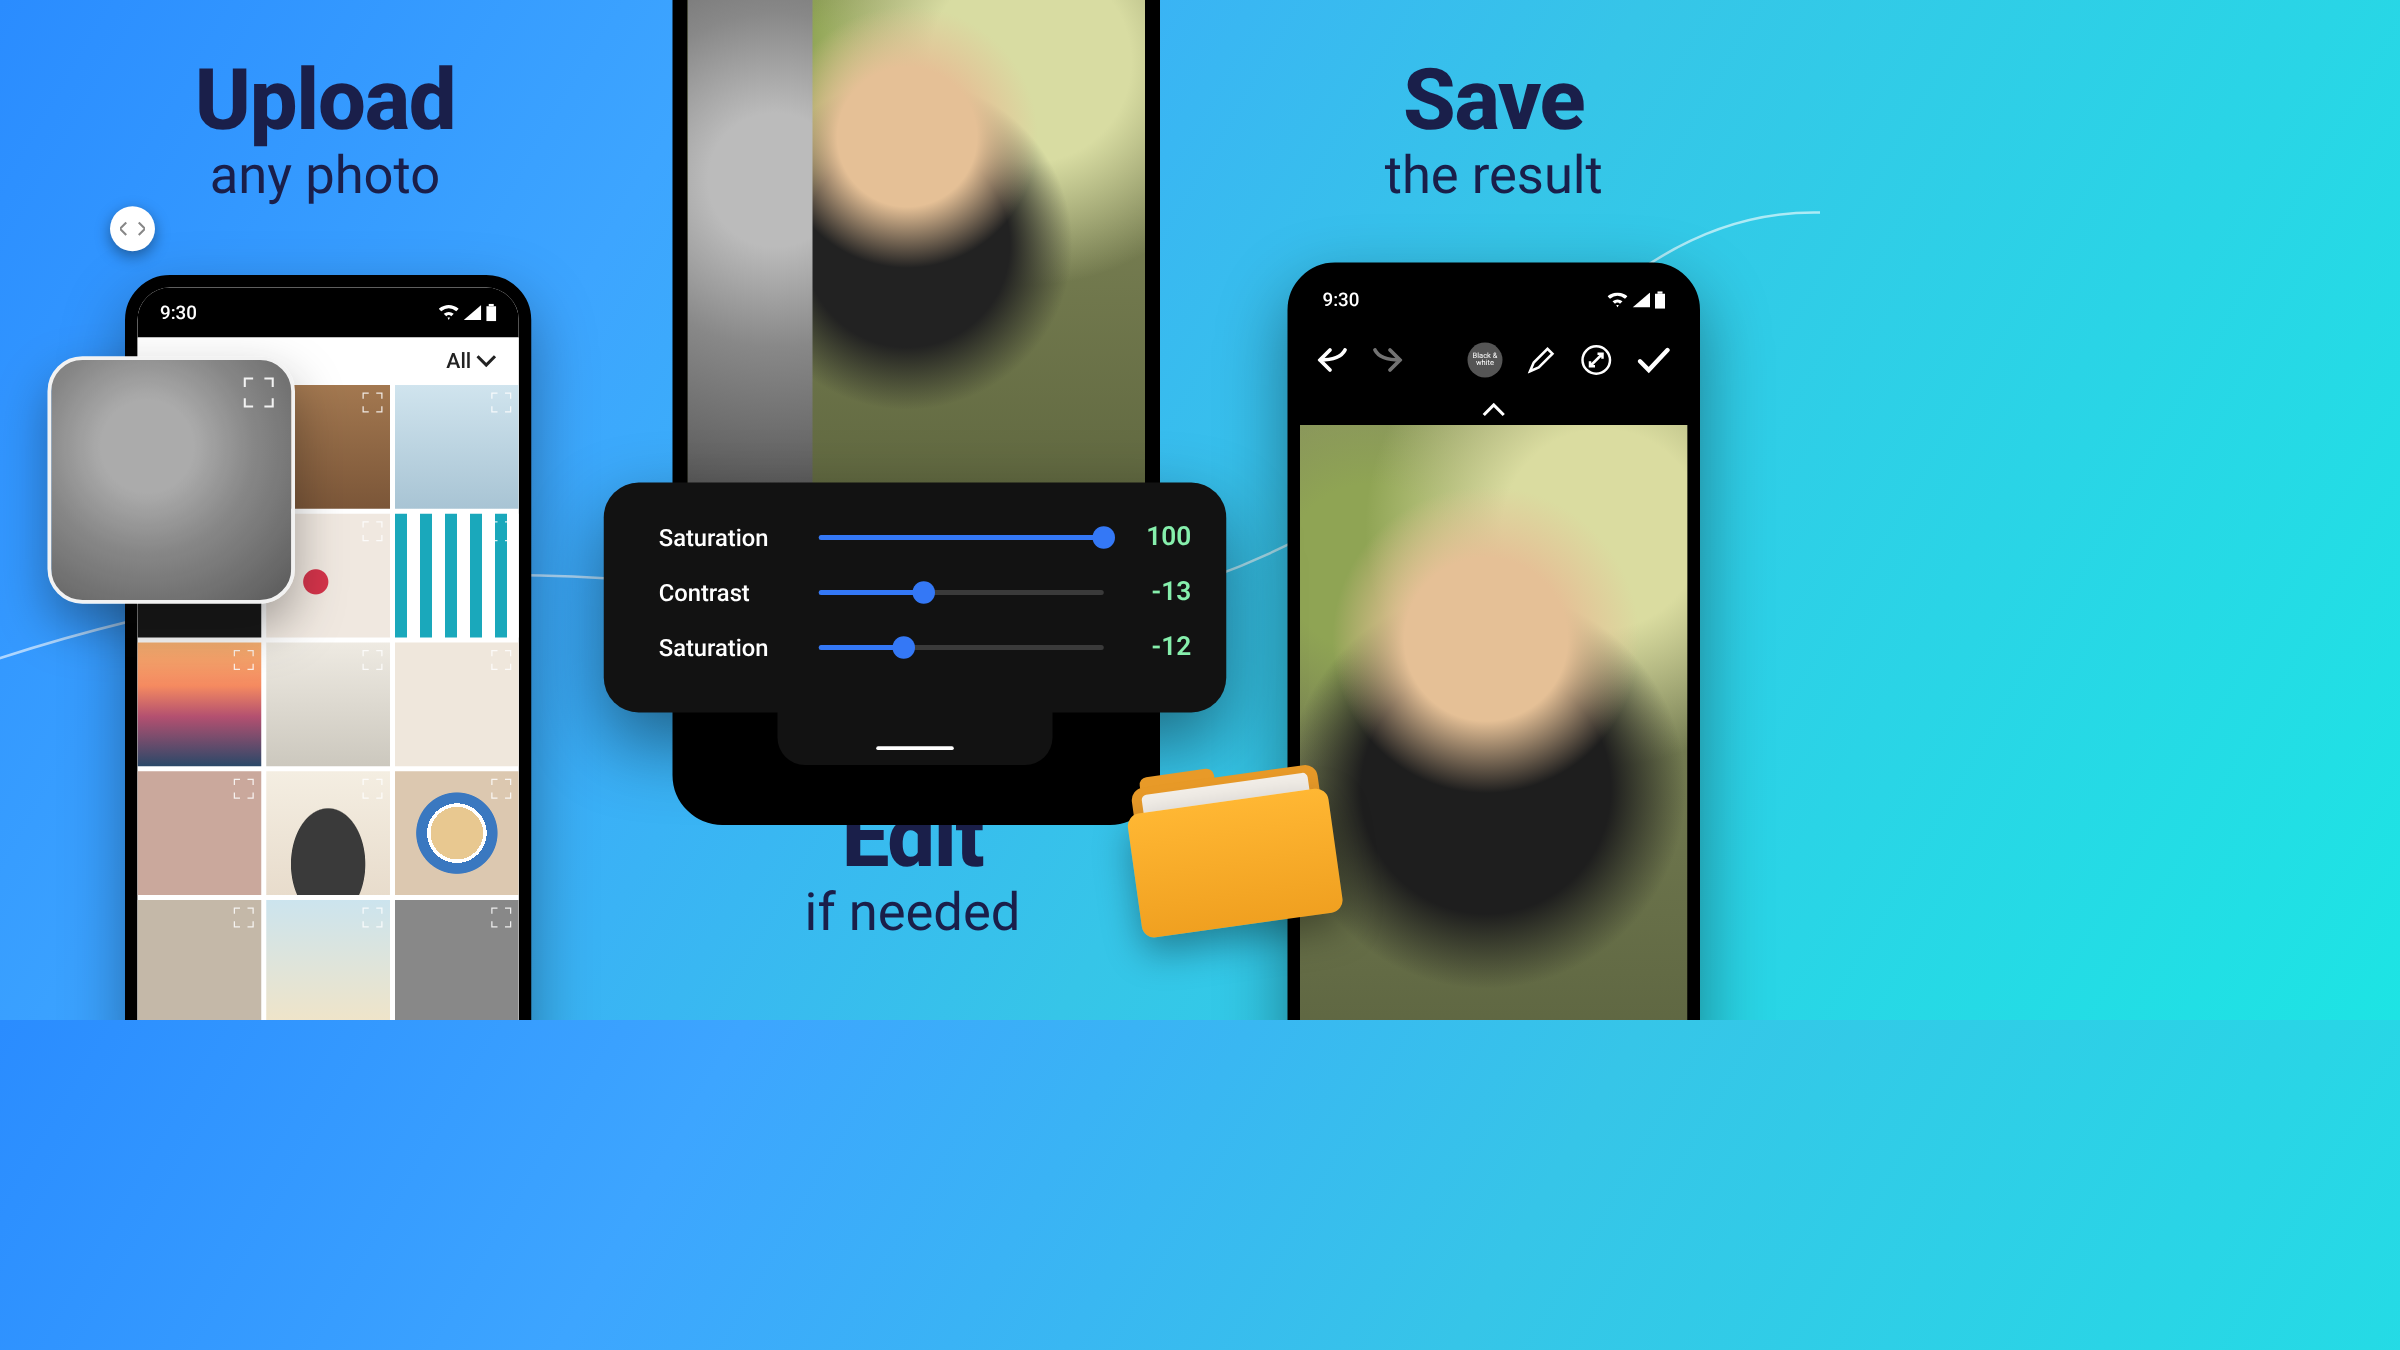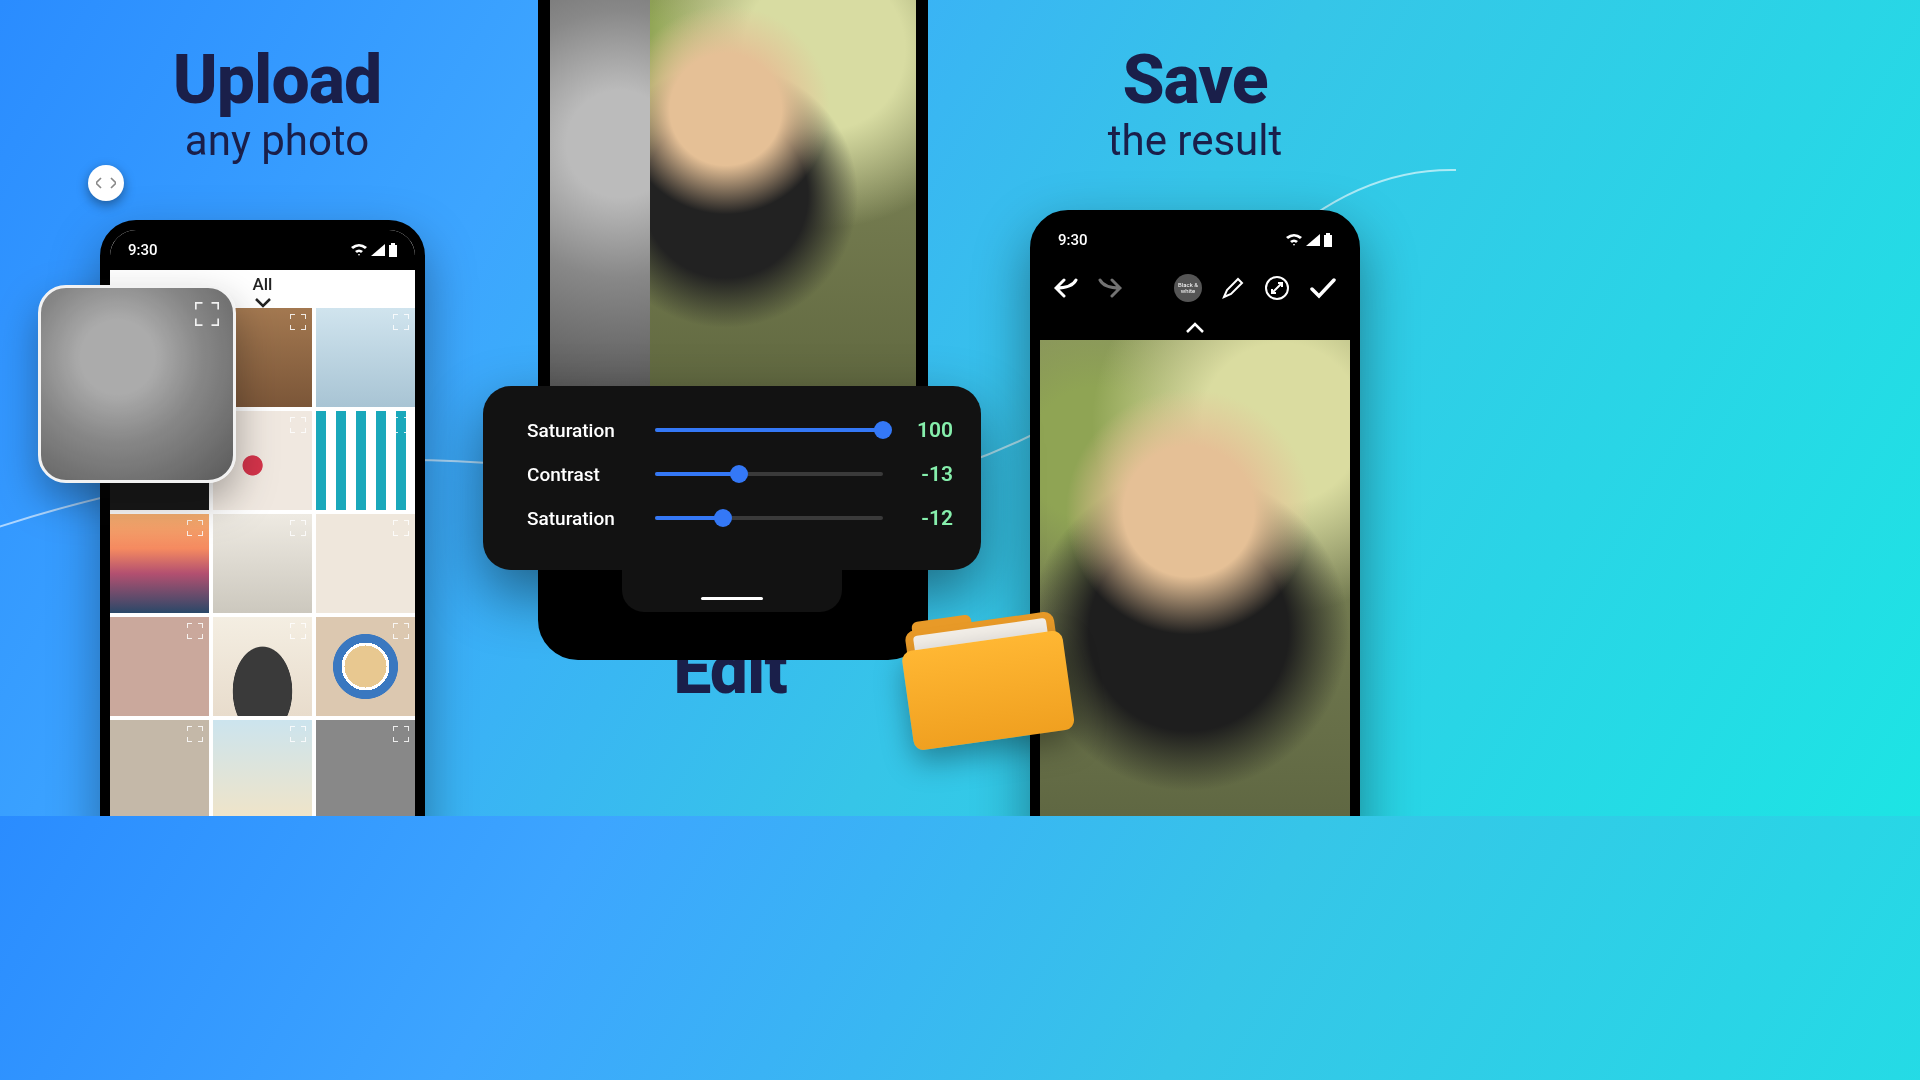--- a/index.html
+++ b/index.html
@@ -18,21 +18,21 @@
   width: 1456px;
   height: 816px;
   pointer-events: none;
 }
 .curve svg { width: 100%; height: 100%; }
 
 
 .headline { position: absolute; text-align: center; color: #1a1f4a; }
 .headline .big { font-weight: 800; font-size: 68px; letter-spacing: -1px; }
 .headline .sub { font-weight: 400; font-size: 42px; margin-top: -4px; }
-.hl-upload { left: 102px; top: 40px; width: 350px; }
+.hl-upload { left: 85px; top: 40px; width: 350px; }
 .hl-edit { left: 560px; top: 630px; width: 340px; }
 .hl-save { left: 1020px; top: 40px; width: 350px; }
 
 
 .phone1 {
   position: absolute;
   left: 100px; top: 220px;
   width: 325px; height: 640px;
   background: #fff;
   border-radius: 36px;
@@ -56,21 +56,20 @@
   height: 38px;
   background: #fff;
   display: flex;
   align-items: center;
   justify-content: flex-end;
   padding: 0 18px;
   font-size: 17px;
   font-weight: 500;
   color: #222;
   gap: 4px;
-  flex-direction: column;
 }
 .gallery-grid {
   display: grid;
   grid-template-columns: repeat(3, 1fr);
   gap: 4px;
   background: #fff;
 }
 .thumb {
   aspect-ratio: 1;
   position: relative;
@@ -251,20 +250,21 @@
       <path d="M -40 540 Q 300 420 620 480 Q 980 560 1260 260 Q 1380 140 1520 180" stroke="#ffffff" stroke-width="2" fill="none" opacity="0.6"></path>
     </svg>
 </div>
 
 <div class="headline hl-upload">
   <div class="big">Upload</div>
   <div class="sub">any photo</div>
 </div>
 <div class="headline hl-edit">
   <div class="big">Edit</div>
+  <div class="sub">if needed</div>
 </div>
 <div class="headline hl-save">
   <div class="big">Save</div>
   <div class="sub">the result</div>
 </div>
 
 <div class="phone2">
   <div class="photo">
     <div class="photo-color"></div>
     <div class="photo-bw"></div>

